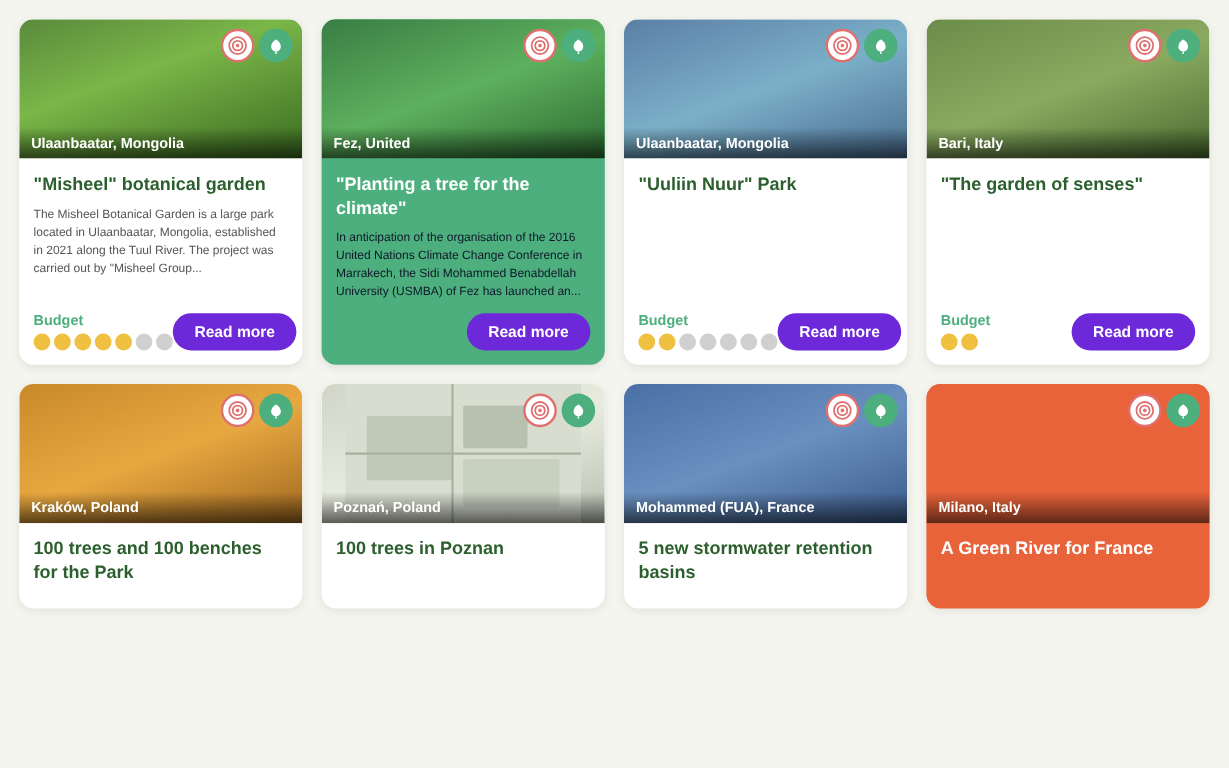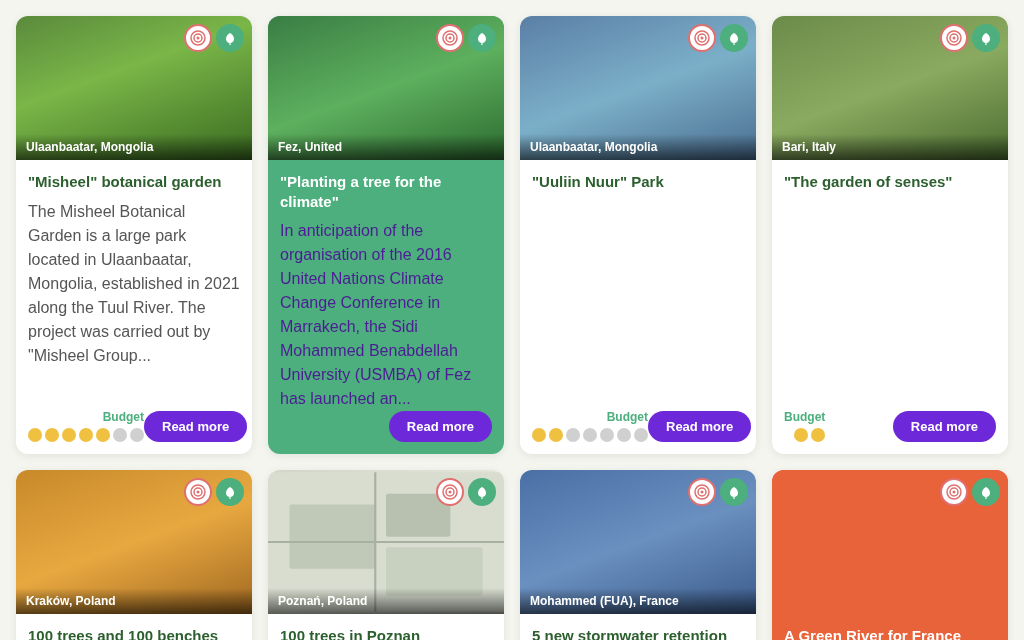--- a/index.html
+++ b/index.html
@@ -24,21 +24,21 @@
     .card.highlighted {
       background: #4caf7d;
       color: #fff;
     }
     .card.orange {
       background: #e8623a;
       color: #fff;
     }
     .card-image {
       position: relative;
-      height: 144px;
+      height: 116px;
       overflow: hidden;
       flex-shrink: 0;
     }
     .card-image-placeholder {
       width: 100%;
       height: 100%;
       display: flex;
       align-items: center;
       justify-content: center;
       font-size: 12px;
@@ -91,37 +91,37 @@
     .card-title {
       font-size: 15px;
       font-weight: bold;
       margin-bottom: 8px;
       line-height: 1.3;
     }
     .card.highlighted .card-title { color: #fff; }
     .card:not(.highlighted):not(.orange) .card-title { color: #2c5f2e; }
     .card.orange .card-title { color: #fff; }
     .card-desc {
-      font-size: 16px;
+      font-size: 10px;
       line-height: 1.5;
       color: #555;
       flex: 1;
-    }
-    .card.highlighted .card-desc { color: #4c1d95; }
+      margin-bottom: 10px;
+    }
+    .card.highlighted .card-desc { color: #0f172a; }
     .card-footer {
       display: flex;
       align-items: center;
       justify-content: space-between;
       margin-top: auto;
     }
     .budget-section {
       display: flex;
       flex-direction: column;
       gap: 4px;
-      align-items: flex-end;
     }
     .budget-label {
       font-size: 12px;
       font-weight: bold;
       color: #4caf7d;
     }
     .budget-dots {
       display: flex;
       gap: 3px;
     }
@@ -376,20 +376,21 @@
       <div class="card-body">
         <div class="card-title">5 new stormwater retention basins</div>
         <div class="card-footer">
           <div></div>
         </div>
       </div>
     </div>
     <div class="card orange">
       <div class="card-image">
         <div class="card-image-placeholder" style="background: rgb(232, 98, 58); width: 100%; height: 100%;"></div>
+        <div class="image-location">Milano, Italy</div>
         <div class="image-icons">
           <div class="icon-circle icon-target">
             <svg width="16" height="16" viewBox="0 0 16 16" fill="none" xmlns="http://www.w3.org/2000/svg">
     <circle cx="8" cy="8" r="7" stroke="#e07070" stroke-width="1.5" fill="none"></circle>
     <circle cx="8" cy="8" r="4" stroke="#e07070" stroke-width="1.5" fill="none"></circle>
     <circle cx="8" cy="8" r="1.5" fill="#e07070"></circle>
   </svg>
           </div>
           <div class="icon-circle icon-leaf">
             <svg width="14" height="14" viewBox="0 0 14 14" fill="none" xmlns="http://www.w3.org/2000/svg">

